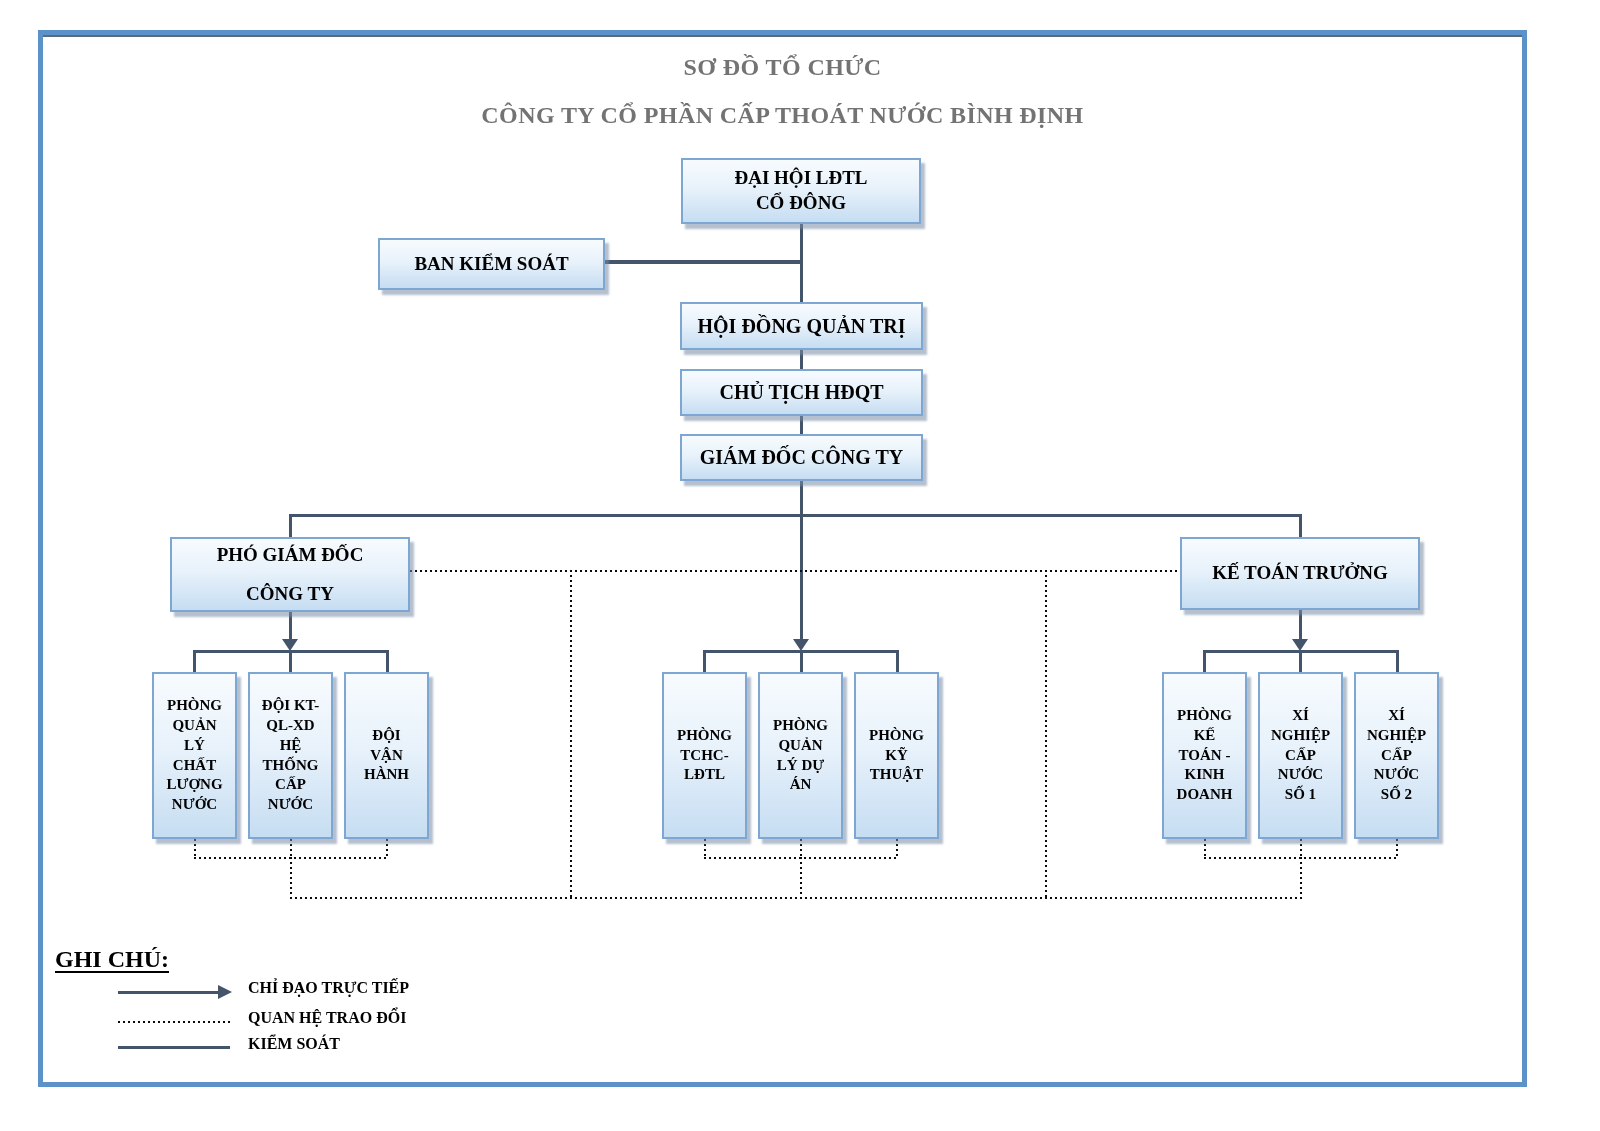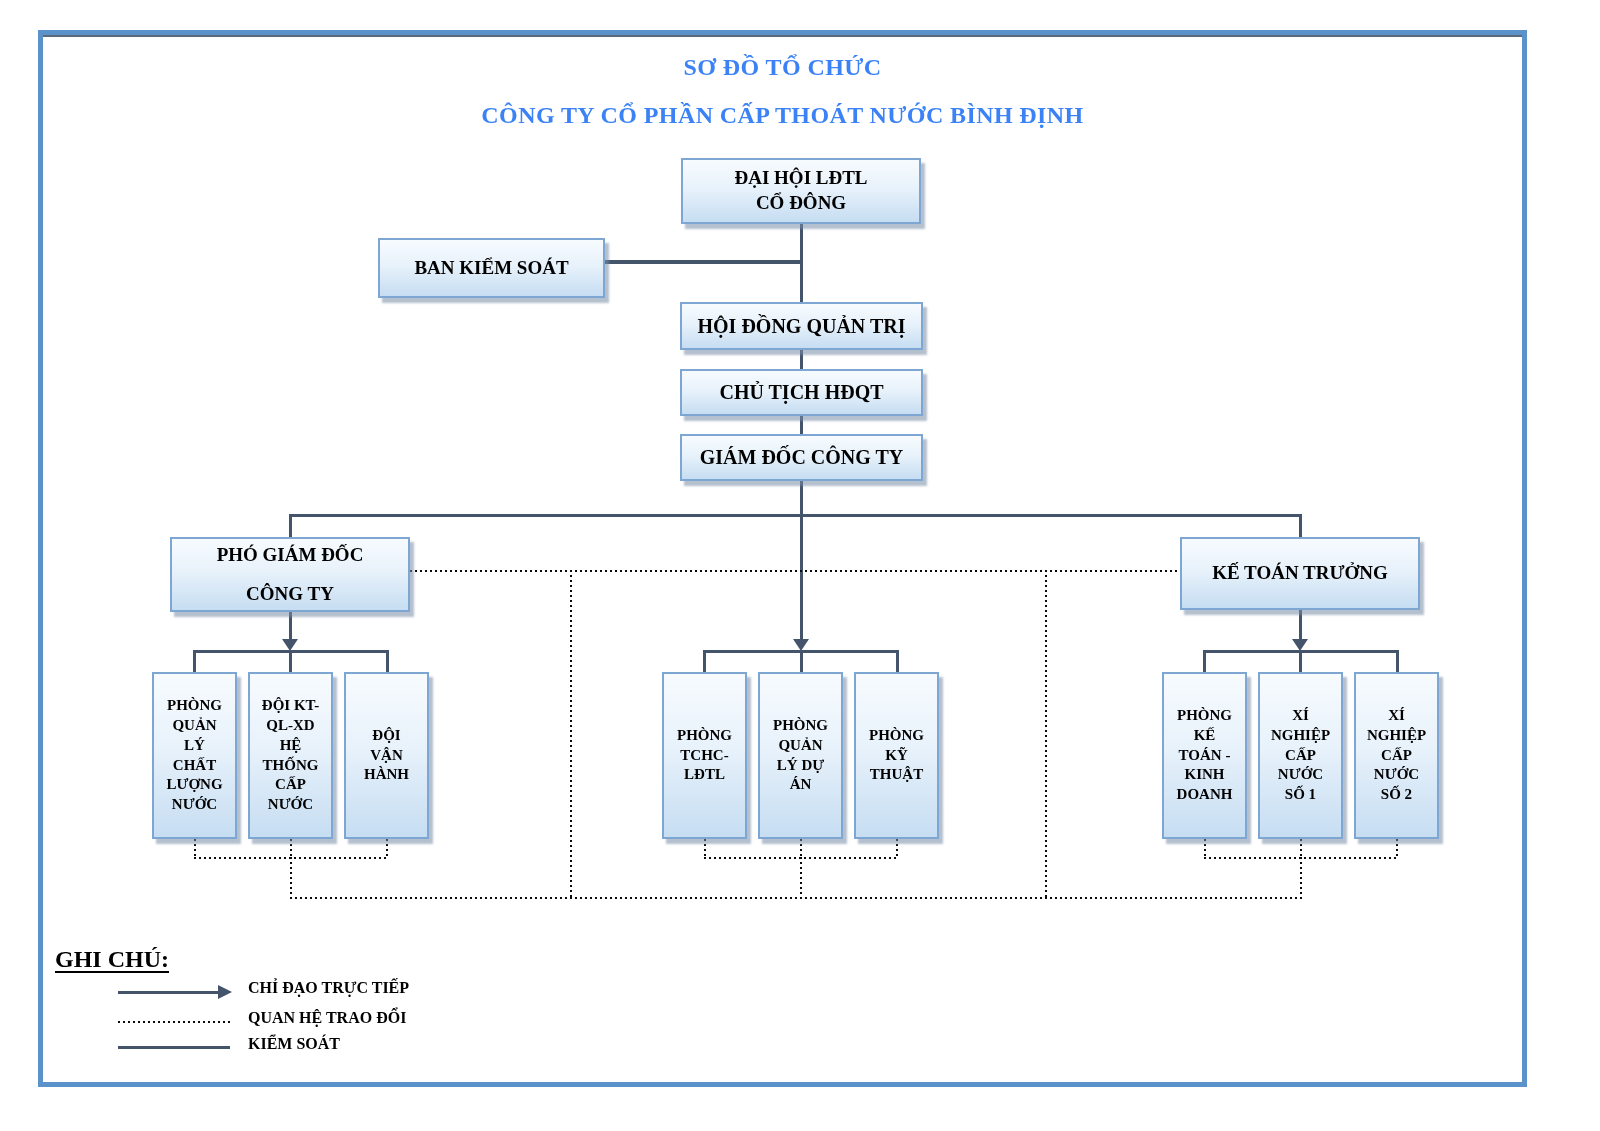--- a/index.html
+++ b/index.html
@@ -3,21 +3,21 @@
 <meta charset="utf-8">
 <style>
   html,body{margin:0;padding:0;background:#ffffff;}
   #page{position:relative;width:1600px;height:1131px;background:#ffffff;overflow:hidden;
         font-family:"Liberation Serif","DejaVu Serif",serif;}
   
   .frame{position:absolute;left:38px;top:30px;width:1489px;height:1057px;
          border:5px solid #5B92C9;box-sizing:border-box;}
   .top-rule{position:absolute;left:43px;top:35px;width:1479px;height:2px;background:#5d6a7a;}
   
-  .title{position:absolute;left:38px;width:1489px;text-align:center;color:#3b82f6;
+  .title{position:absolute;left:38px;width:1489px;text-align:center;color:#737373;
          font-weight:bold;letter-spacing:.4px;}
   .t1{top:54px;font-size:24px;}
   .t2{top:102px;font-size:24px;}
   
   .node{position:absolute;box-sizing:border-box;
         background:linear-gradient(180deg,#f7fbfe 0%,#e8f2fb 45%,#c6ddf2 100%);
         border:2px solid #7EA6D3;
         box-shadow:4px 5px 2px rgba(120,140,165,.55);
         display:flex;align-items:center;justify-content:center;
         text-align:center;font-weight:bold;color:#000;white-space:pre-line;}
@@ -107,21 +107,21 @@
 
   <div class="dot-v" style="left:290px;top:857px;height:42px;"></div>
   <div class="dot-v" style="left:800px;top:857px;height:42px;"></div>
   <div class="dot-v" style="left:1300px;top:857px;height:42px;"></div>
 
   <div class="dot-h" style="left:290px;top:897px;width:1012px;"></div>
 
   <div class="node node-md" style="left:681px;top:158px;width:240px;height:66px;">ĐẠI HỘI LĐTL
 CỔ ĐÔNG</div>
 
-  <div class="node node-md" style="left:378px;top:238px;width:227px;height:60px;">BAN KIỂM SOÁT</div>
+  <div class="node node-md" style="left:378px;top:238px;width:227px;height:52px;">BAN KIỂM SOÁT</div>
 
   <div class="node node-lg" style="left:680px;top:302px;width:243px;height:48px;">HỘI ĐỒNG QUẢN TRỊ</div>
 
   <div class="node node-lg" style="left:680px;top:369px;width:243px;height:47px;">CHỦ TỊCH HĐQT</div>
 
   <div class="node node-lg" style="left:680px;top:434px;width:243px;height:47px;">GIÁM ĐỐC CÔNG TY</div>
 
   <div class="node node-md roomy" style="left:170px;top:537px;width:240px;height:75px;">PHÓ GIÁM ĐỐC
 CÔNG TY</div>
 

